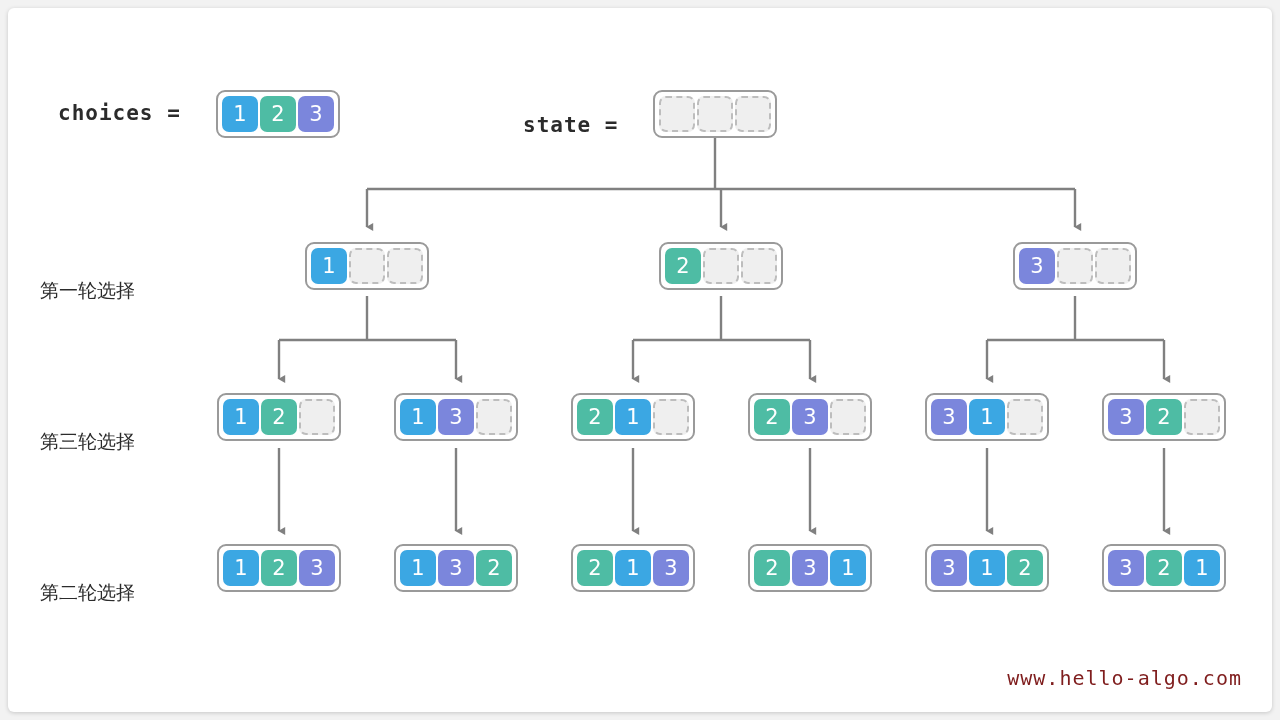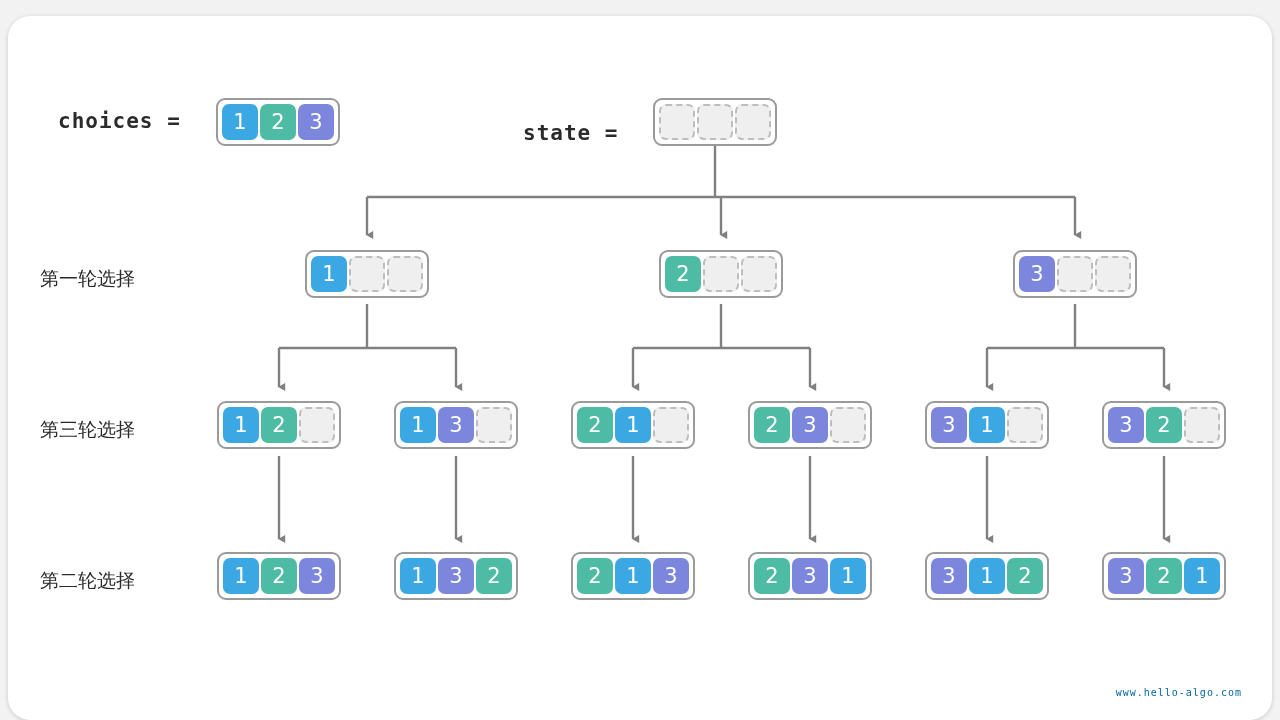--- a/index.html
+++ b/index.html
@@ -3,38 +3,38 @@
 <meta charset="utf-8">
 <style>
   html,body{margin:0;padding:0;}
   body{
     width:1280px;height:720px;
     background:#f2f2f2;
     font-family:"DejaVu Sans","Liberation Sans",sans-serif;
     overflow:hidden;
   }
   #card{
-    position:absolute;left:8px;top:16px;
+    position:absolute;left:8px;top:8px;
     width:1264px;height:704px;
     background:#ffffff;
-    border-radius:22px;
+    border-radius:6px;
     box-shadow:0 1px 4px rgba(0,0,0,0.18);
     overflow:hidden;
   }
   #svg-layer{position:absolute;left:0;top:0;width:1264px;height:704px;pointer-events:none;}
   .lbl-mono{
     position:absolute;
     font-family:"DejaVu Sans Mono","Liberation Mono",monospace;
     font-weight:bold;font-size:21px;color:#2b2b2b;
     white-space:nowrap;letter-spacing:1px;
   }
   .row-label{
     position:absolute;
     font-family:"DejaVu Sans","Liberation Sans",sans-serif;
-    font-size:19px;color:#2b2b2b;white-space:nowrap;
+    font-size:19px;color:#2b2b2b;white-space:nowrap;margin-top:20px;
   }
   .arr{
     position:absolute;
     border:2px solid #9a9a9a;
     border-radius:9px;
     background:#ffffff;
     padding:4px;
     display:flex;
     gap:2px;
     box-sizing:border-box;
@@ -51,21 +51,21 @@
     background:#efefef;
     border:2px dashed #bdbdbd;
     color:transparent;
   }
   .cell.c1{background:#3ba7e3;}
   .cell.c2{background:#4ebca4;}
   .cell.c3{background:#7b86dc;}
   #watermark{
     position:absolute;right:30px;bottom:22px;
     font-family:"DejaVu Sans Mono","Liberation Mono",monospace;
-    font-size:10px;color:#0369a1;letter-spacing:1px;
+    font-size:20px;color:#7f1d1d;letter-spacing:1px;
   }
 </style>
 </head>
 <body>
 
 <div id="card">
 
   <svg id="svg-layer" viewBox="0 0 1264 704" xmlns="http://www.w3.org/2000/svg">
     <defs>
       <marker id="ah" markerWidth="9" markerHeight="9" refX="4.5" refY="7.4" orient="auto" markerUnits="userSpaceOnUse">

